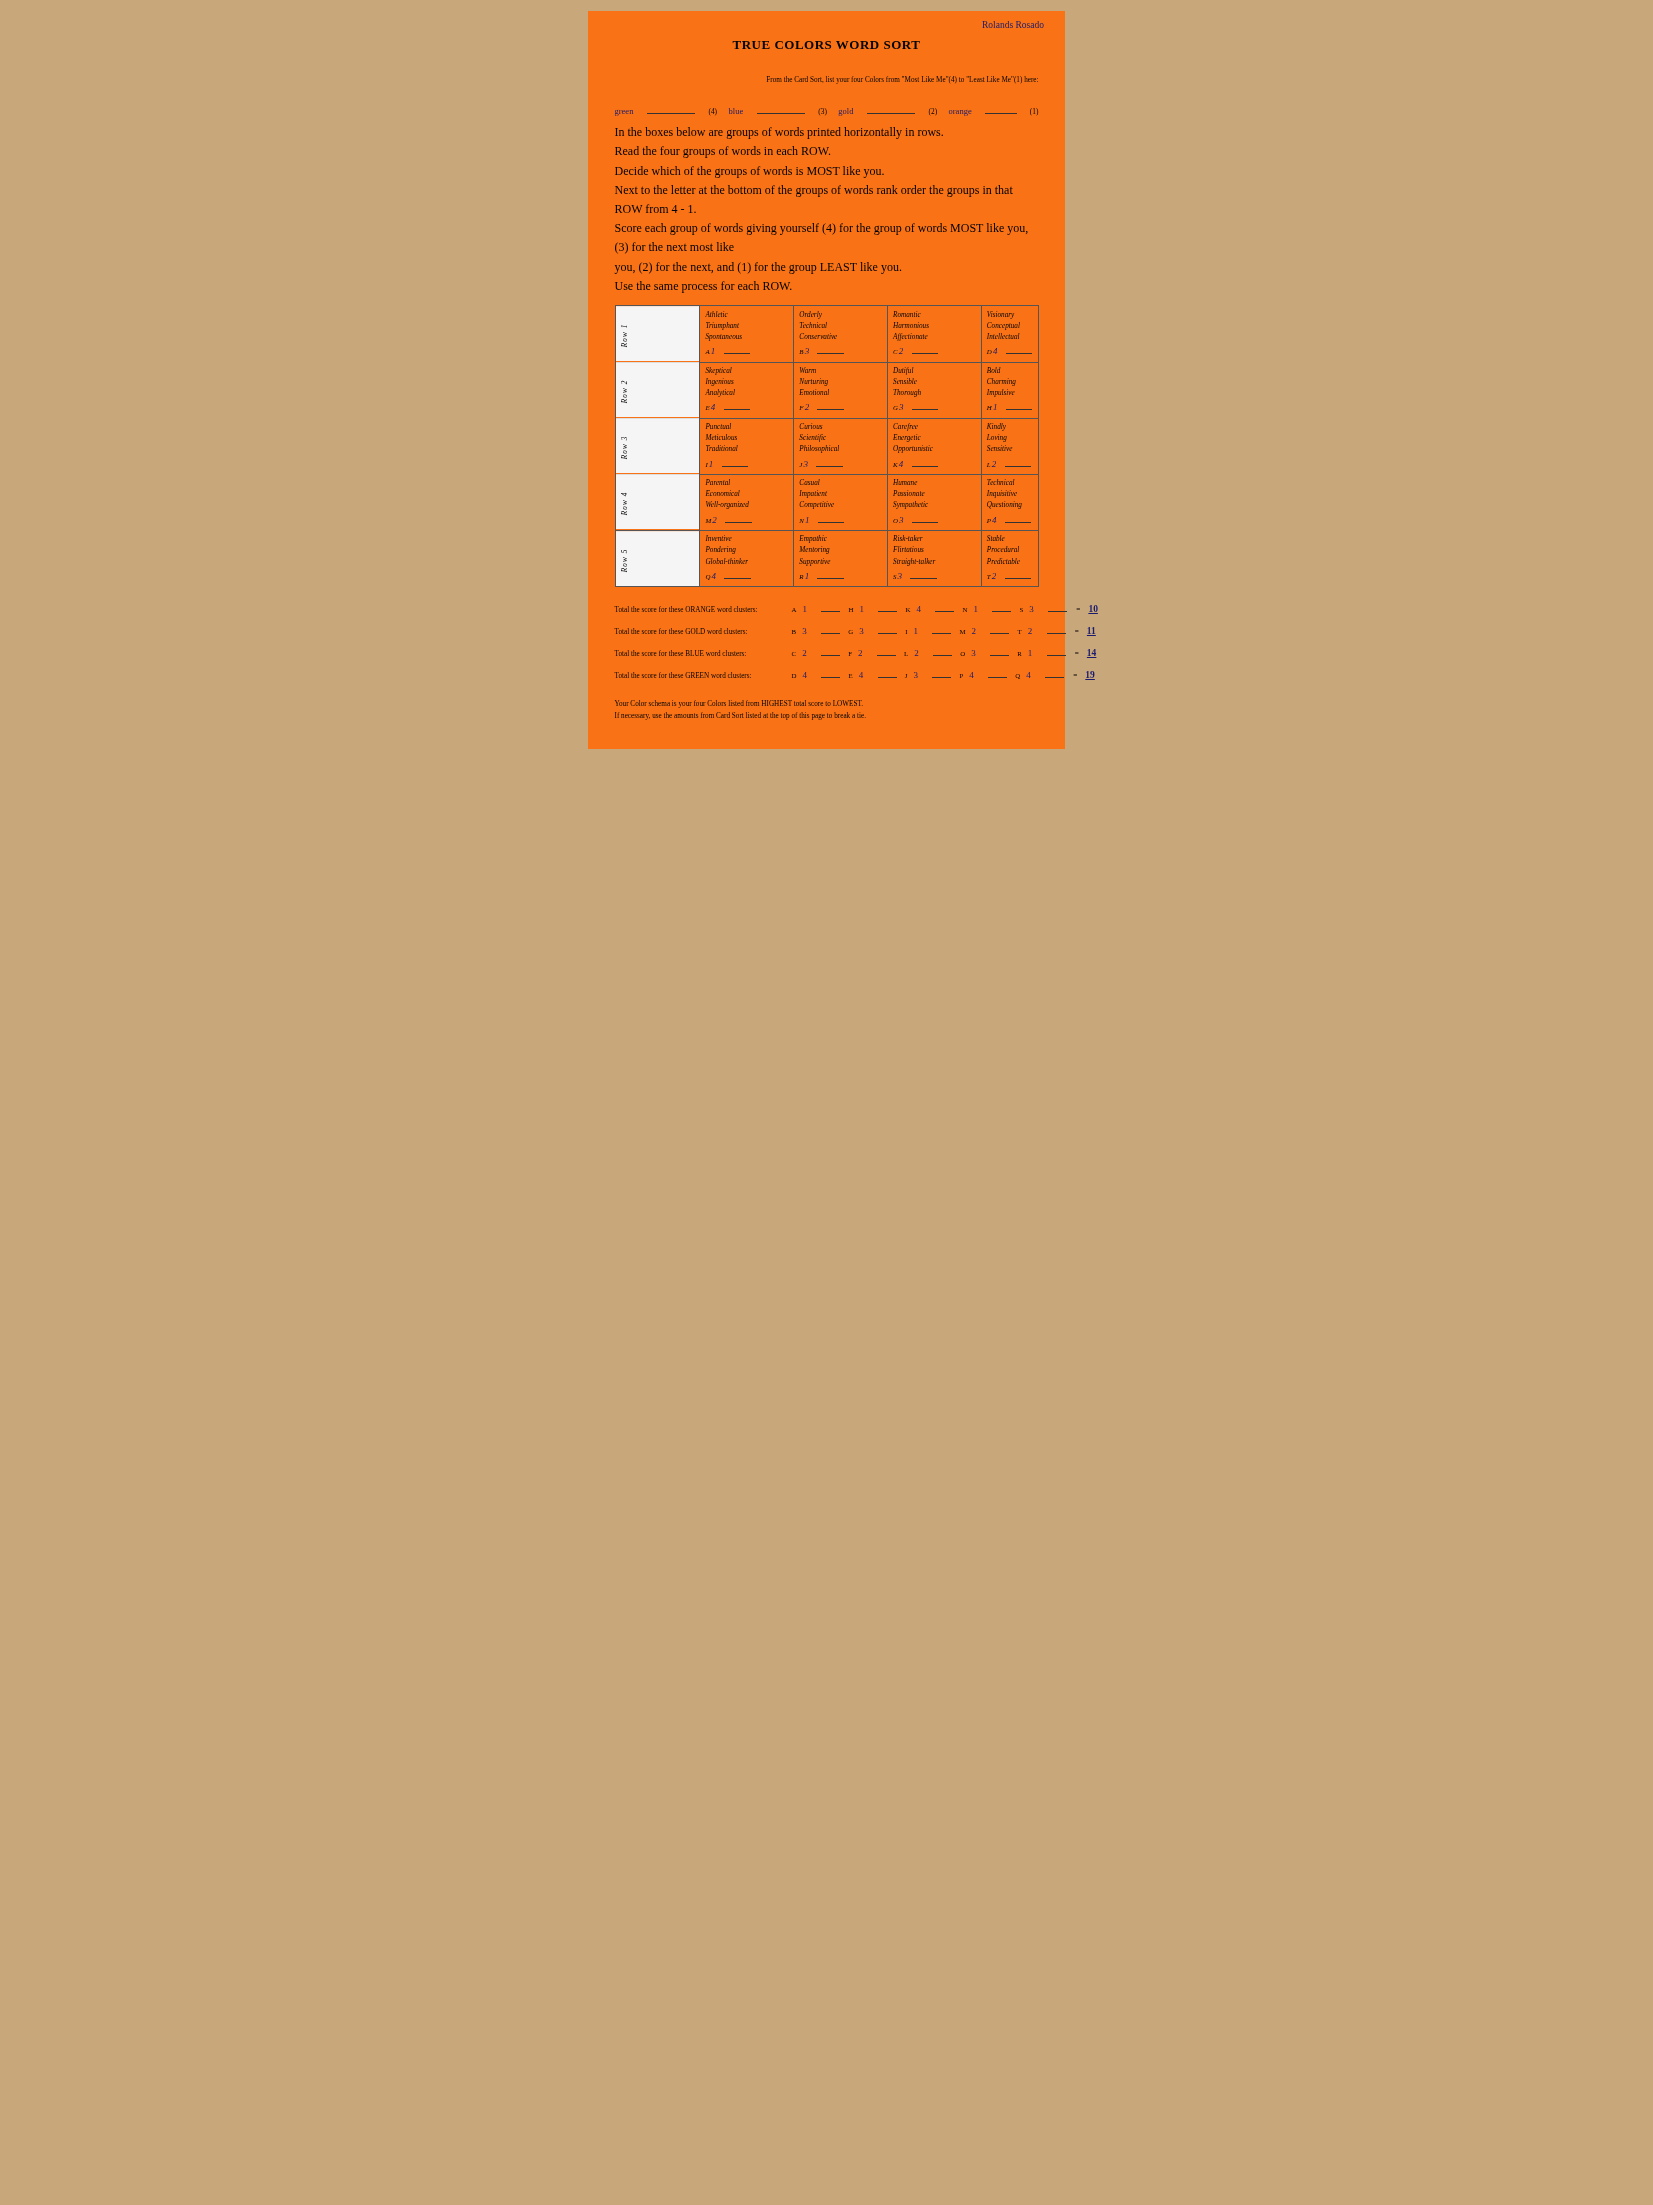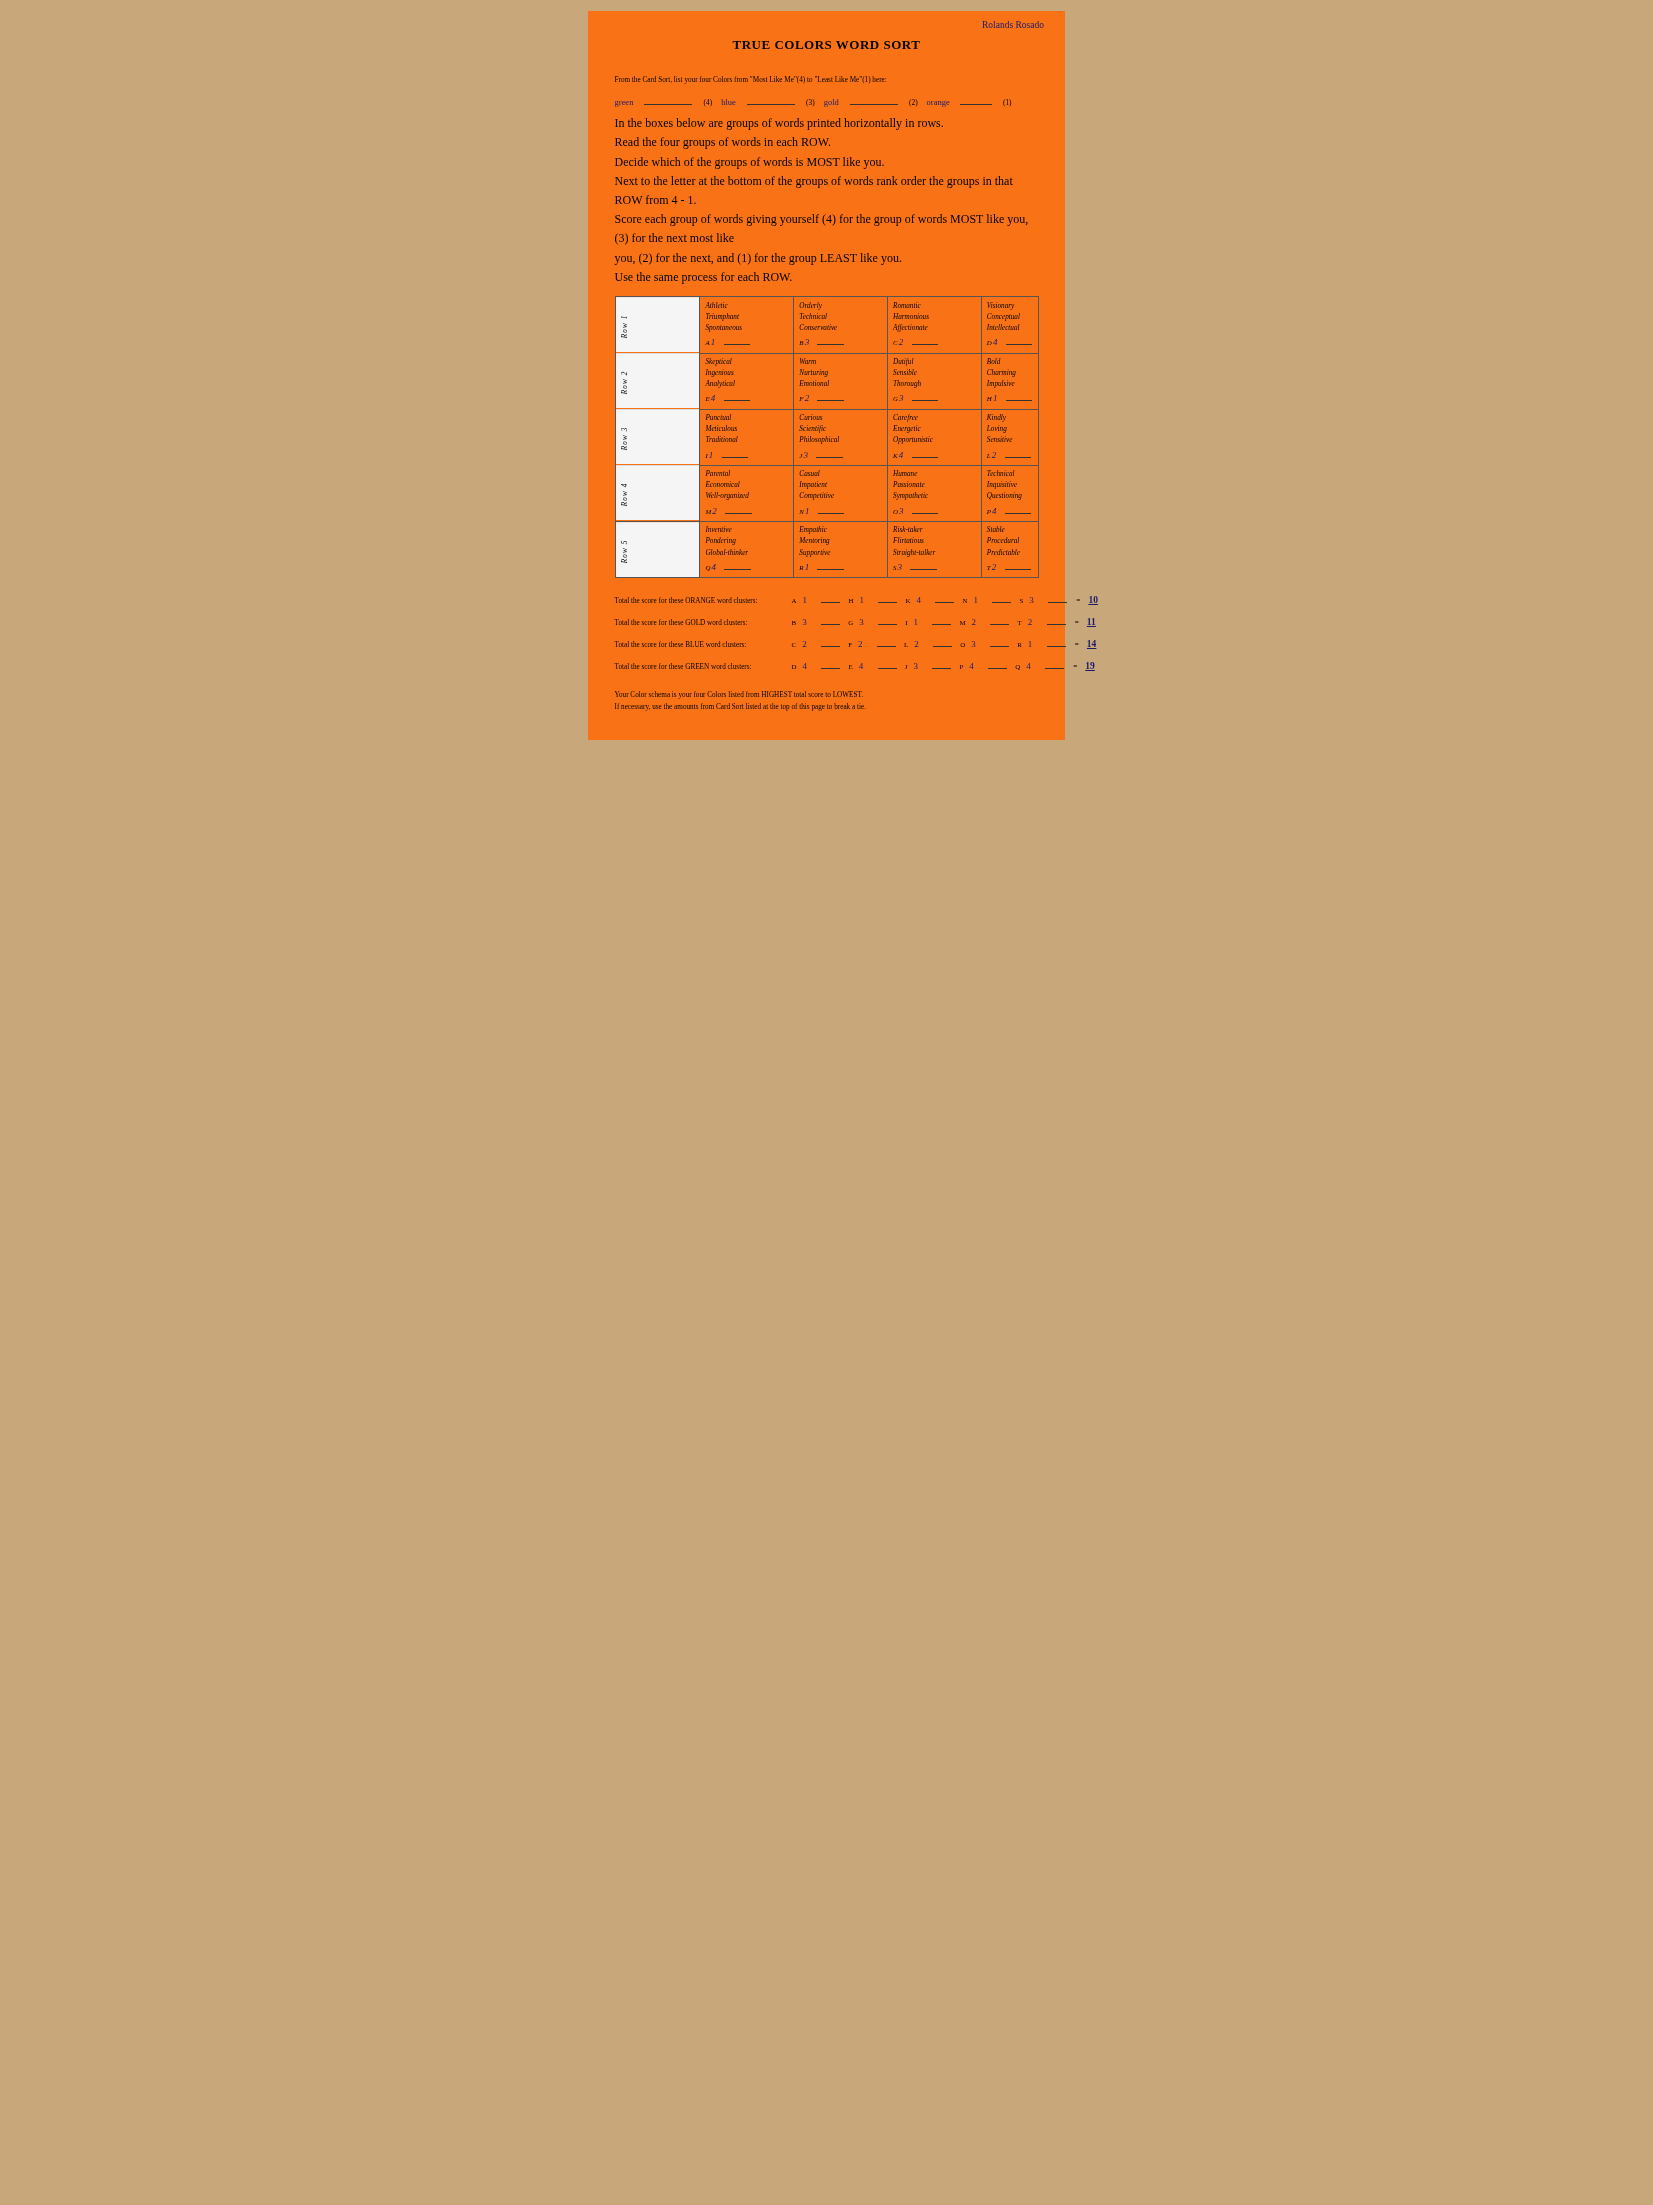--- a/index.html
+++ b/index.html
@@ -29,28 +29,30 @@
     .main-title {
       text-align: center;
       font-size: 13px;
       font-weight: bold;
       margin-bottom: 23px;
       margin-top: 5.3px;
       letter-spacing: 0.5px;
     }
     .instruction-line {
       font-size: 7.2px;
-      margin-bottom: 13px;
+      margin-bottom: 22px;
+      text-align: right;
     }
     .color-order-line {
       display: flex;
       align-items: baseline;
       gap: 9px;
       font-size: 7.4px;
       margin: 3.2px 0 7.4px 0;
+      justify-content: space-between;
     }
     .handwritten {
       font-family: 'Segoe Script', 'Brush Script MT', cursive;
       color: #1a1a6e;
       font-size: 8.5px;
     }
     .underline-field {
       display: inline-block;
       border-bottom: 0.8px solid #333;
       min-width: 48px;

